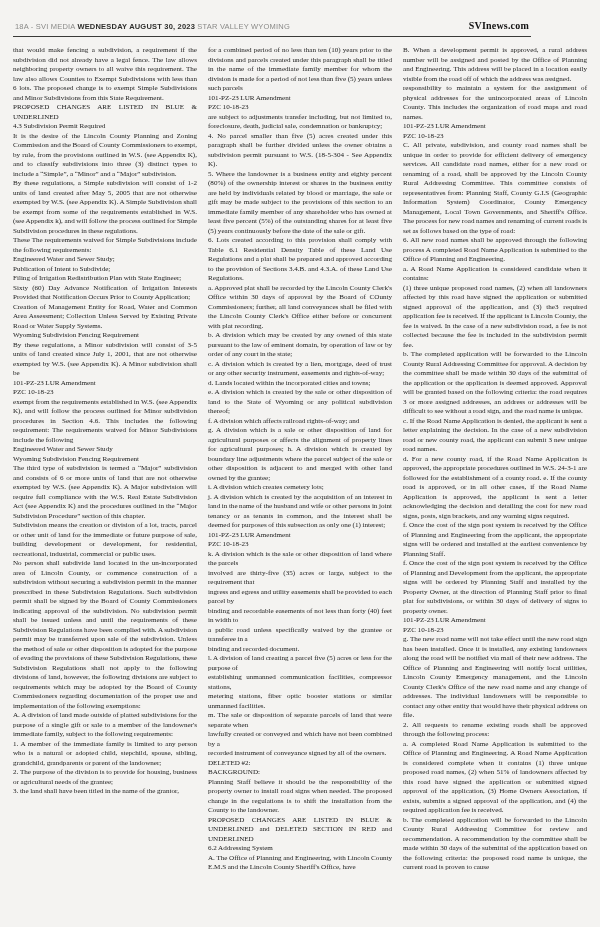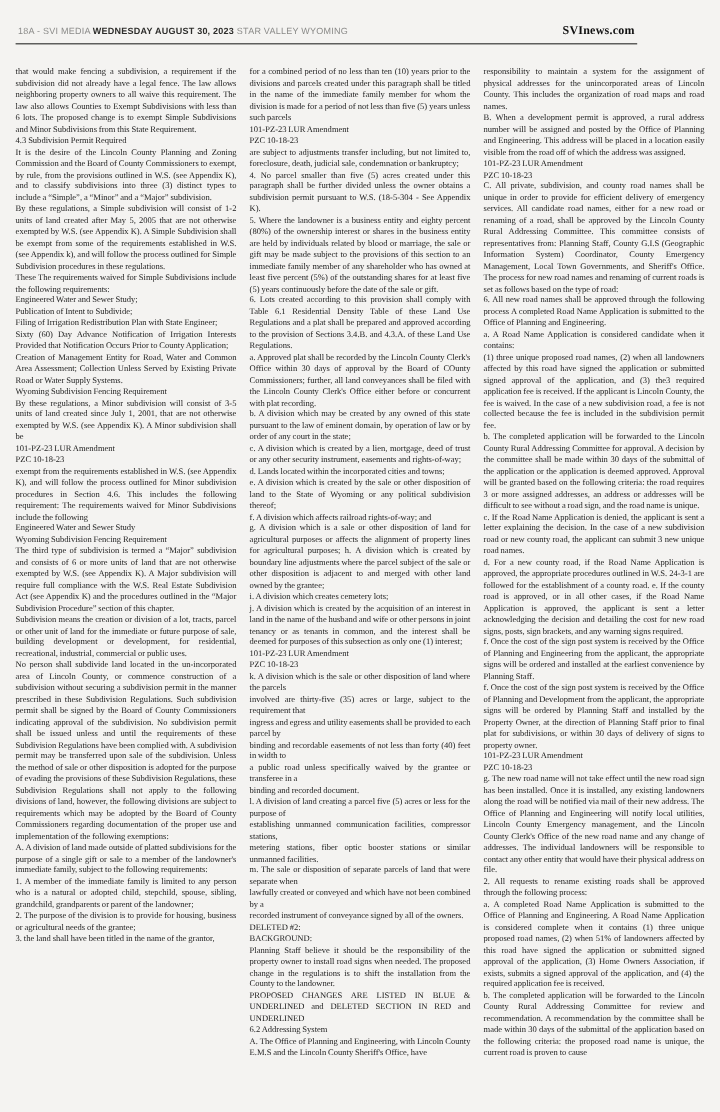--- a/index.html
+++ b/index.html
@@ -31,21 +31,21 @@
   .masthead .left b { color: #2e2e2c; font-weight: bold; }
   .masthead .site {
     font-family: "Liberation Serif", serif;
     font-weight: bold;
     font-size: 10px;
     color: #111;
   }
   .columns {
     display: flex;
     gap: 11px;
-    margin-top: 19px;
+    margin-top: 9px;
     justify-content: space-between;
   }
   .col {
     width: 184px;
     flex: 0 0 184px;
     font-size: 7.1px;
     line-height: 1.34;
     text-align: justify;
     color: #222;
   }
@@ -57,20 +57,21 @@
 <div class="page">
 
   <div class="masthead">
     <div class="left"><span>18A - SVI MEDIA </span><b>WEDNESDAY AUGUST 30, 2023</b><span> STAR VALLEY WYOMING</span></div>
     <div class="site">SVInews.com</div>
   </div>
 
   <div class="columns">
     <div class="col">
         <p class="para">that would make fencing a subdivision, a requirement if the subdivision did not already have a legal fence. The law allows neighboring property owners to all waive this requirement. The law also allows Counties to Exempt Subdivisions with less than 6 lots. The proposed change is to exempt Simple Subdivisions and Minor Subdivisions from this State Requirement.</p>
+        <p class="para">PROPOSED CHANGES ARE LISTED IN BLUE &amp; UNDERLINED</p>
         <p class="para">4.3 Subdivision Permit Required</p>
         <p class="para">It is the desire of the Lincoln County Planning and Zoning Commission and the Board of County Commissioners to exempt, by rule, from the provisions outlined in W.S. (see Appendix K), and to classify subdivisions into three (3) distinct types to include a “Simple”, a “Minor” and a “Major” subdivision.</p>
         <p class="para">By these regulations, a Simple subdivision will consist of 1-2 units of land created after May 5, 2005 that are not otherwise exempted by W.S. (see Appendix K). A Simple Subdivision shall be exempt from some of the requirements established in W.S. (see Appendix k), and will follow the process outlined for Simple Subdivision procedures in these regulations.</p>
         <p class="para">These The requirements waived for Simple Subdivisions include the following requirements:</p>
         <p class="para">Engineered Water and Sewer Study;</p>
         <p class="para">Publication of Intent to Subdivide;</p>
         <p class="para">Filing of Irrigation Redistribution Plan with State Engineer;</p>
         <p class="para">Sixty (60) Day Advance Notification of Irrigation Interests Provided that Notification Occurs Prior to County Application;</p>
         <p class="para">Creation of Management Entity for Road, Water and Common Area Assessment; Collection Unless Served by Existing Private Road or Water Supply Systems.</p>
         <p class="para">Wyoming Subdivision Fencing Requirement</p>
@@ -120,22 +121,22 @@
         <p class="para">lawfully created or conveyed and which have not been combined by a</p>
         <p class="para">recorded instrument of conveyance signed by all of the owners.</p>
         <p class="para">DELETED #2:</p>
         <p class="para">BACKGROUND:</p>
         <p class="para">Planning Staff believe it should be the responsibility of the property owner to install road signs when needed. The proposed change in the regulations is to shift the installation from the County to the landowner.</p>
         <p class="para">PROPOSED CHANGES ARE LISTED IN BLUE &amp; UNDERLINED and DELETED SECTION IN RED and UNDERLINED</p>
         <p class="para">6.2 Addressing System</p>
         <p class="para">A. The Office of Planning and Engineering, with Lincoln County E.M.S and the Lincoln County Sheriff's Office, have</p>
       </div>
     <div class="col">
+        <p class="para">B. When a development permit is approved, a rural address number will be assigned and posted by the Office of Planning and Engineering. This address will be placed in a location easily visible from the road off of which the address was assigned.</p>
         <p class="para">responsibility to maintain a system for the assignment of physical addresses for the unincorporated areas of Lincoln County. This includes the organization of road maps and road names.</p>
-        <p class="para">B. When a development permit is approved, a rural address number will be assigned and posted by the Office of Planning and Engineering. This address will be placed in a location easily visible from the road off of which the address was assigned.</p>
         <p class="para">101-PZ-23 LUR Amendment</p>
         <p class="para">PZC 10-18-23</p>
         <p class="para">C. All private, subdivision, and county road names shall be unique in order to provide for efficient delivery of emergency services. All candidate road names, either for a new road or renaming of a road, shall be approved by the Lincoln County Rural Addressing Committee. This committee consists of representatives from: Planning Staff, County G.I.S (Geographic Information System) Coordinator, County Emergency Management, Local Town Governments, and Sheriff's Office. The process for new road names and renaming of current roads is set as follows based on the type of road:</p>
         <p class="para">6. All new road names shall be approved through the following process A completed Road Name Application is submitted to the Office of Planning and Engineering.</p>
         <p class="para">a. A Road Name Application is considered candidate when it contains:</p>
         <p class="para">(1) three unique proposed road names, (2) when all landowners affected by this road have signed the application or submitted signed approval of the application, and (3) the3 required application fee is received. If the applicant is Lincoln County, the fee is waived. In the case of a new subdivision road, a fee is not collected because the fee is included in the subdivision permit fee.</p>
         <p class="para">b. The completed application will be forwarded to the Lincoln County Rural Addressing Committee for approval. A decision by the committee shall be made within 30 days of the submittal of the application or the application is deemed approved. Approval will be granted based on the following criteria: the road requires 3 or more assigned addresses, an address or addresses will be difficult to see without a road sign, and the road name is unique.</p>
         <p class="para">c. If the Road Name Application is denied, the applicant is sent a letter explaining the decision. In the case of a new subdivision road or new county road, the applicant can submit 3 new unique road names.</p>
         <p class="para">d. For a new county road, if the Road Name Application is approved, the appropriate procedures outlined in W.S. 24-3-1 are followed for the establishment of a county road. e. If the county road is approved, or in all other cases, if the Road Name Application is approved, the applicant is sent a letter acknowledging the decision and detailing the cost for new road signs, posts, sign brackets, and any warning signs required.</p>
         <p class="para">f. Once the cost of the sign post system is received by the Office of Planning and Engineering from the applicant, the appropriate signs will be ordered and installed at the earliest convenience by Planning Staff.</p>

